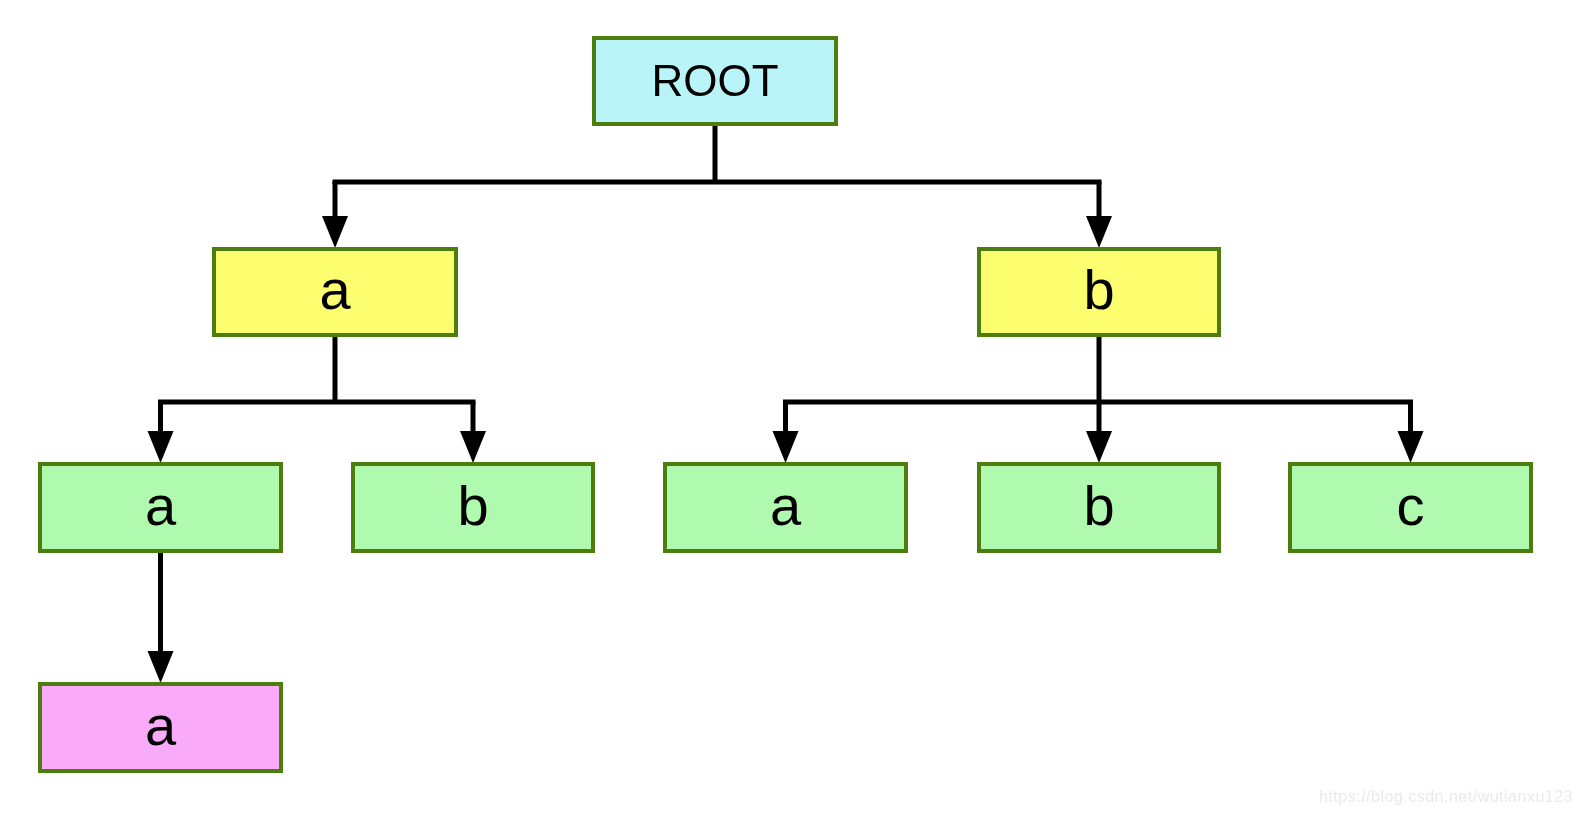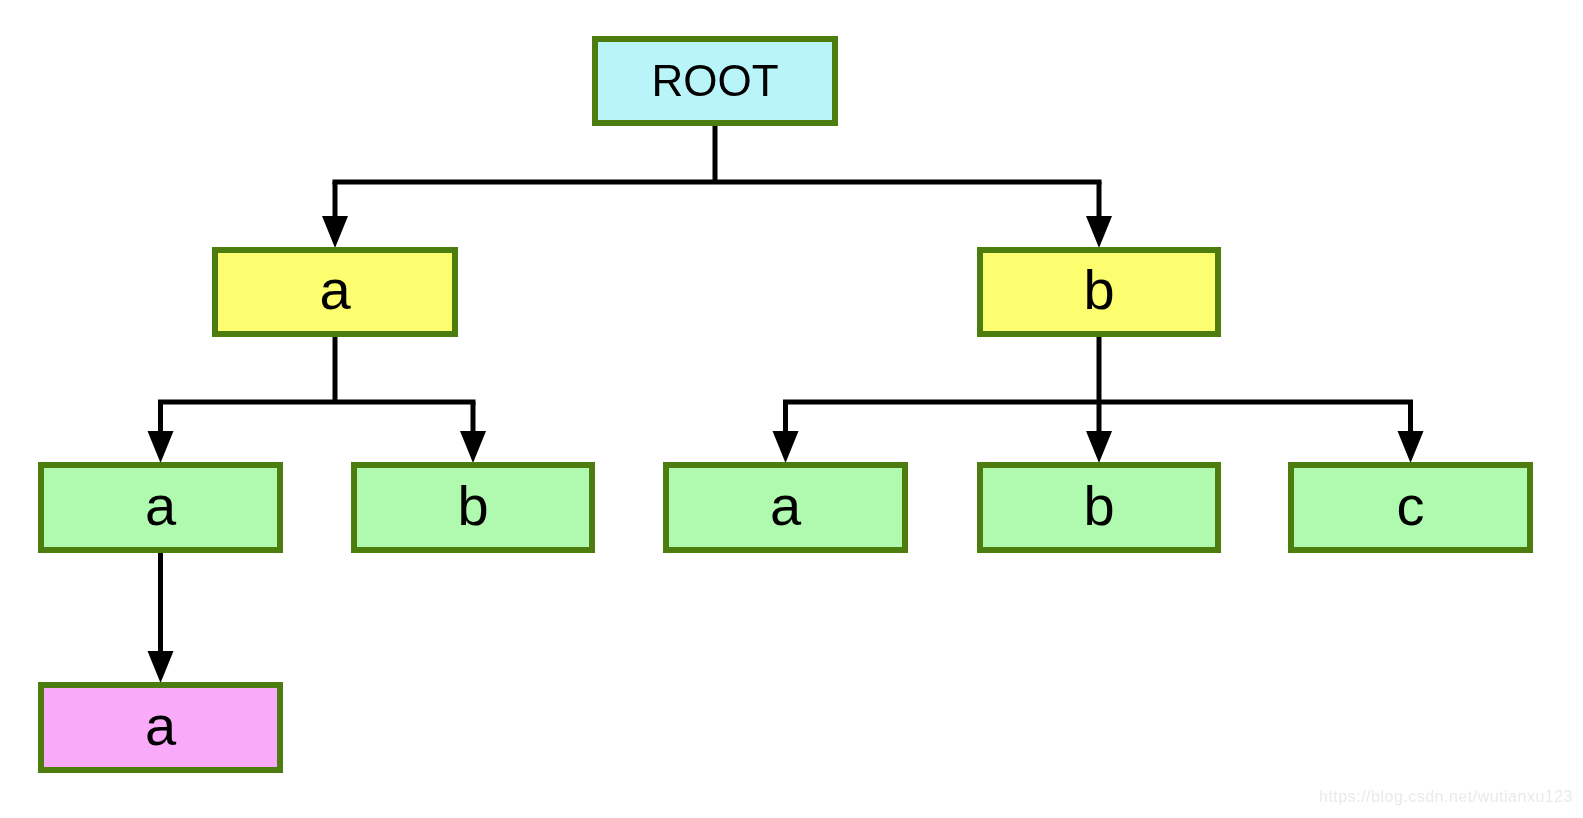--- a/index.html
+++ b/index.html
@@ -25,21 +25,21 @@
   #node-layer {
     position: absolute;
     left: 0;
     top: 0;
     width: 1583px;
     height: 818px;
   }
   .node {
     position: absolute;
     box-sizing: border-box;
-    border: 6px solid #4d7c0f;
+    border: 4px solid #4d7c0f;
     display: flex;
     align-items: center;
     justify-content: center;
     color: #000000;
     font-size: 56px;
     line-height: 1;
     padding-bottom: 4px;
   }
   .node.root {
     font-size: 44px;

